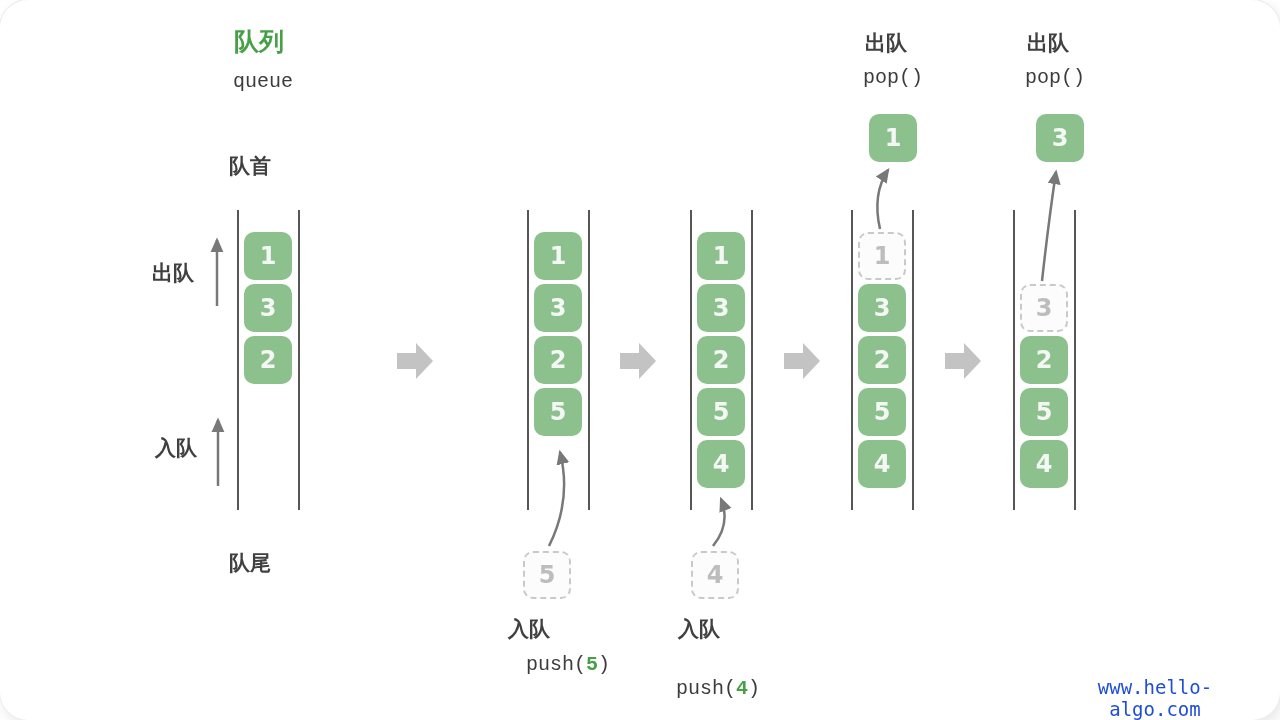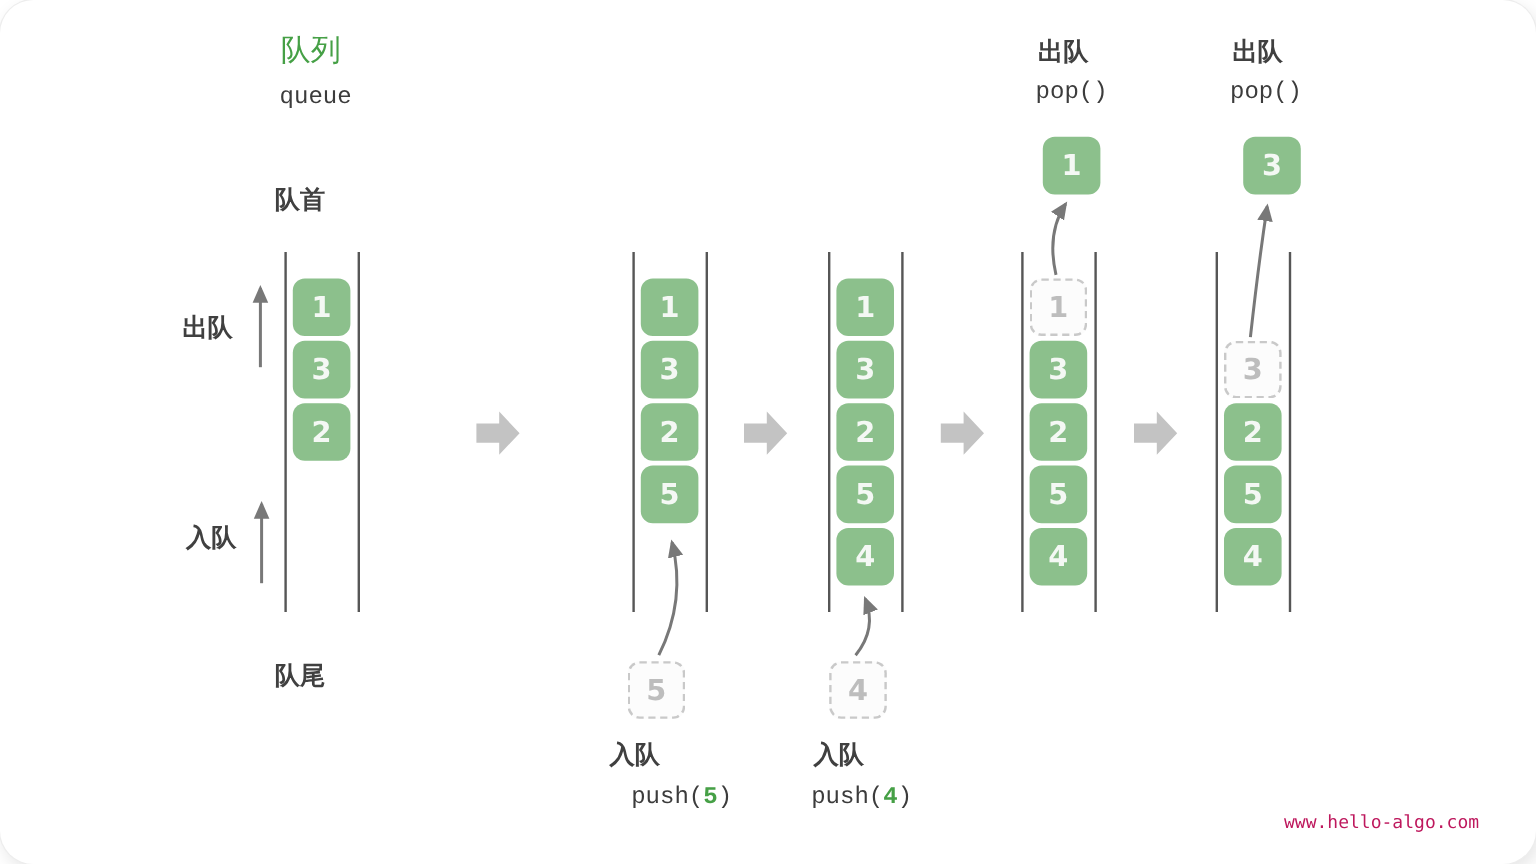--- a/index.html
+++ b/index.html
@@ -4,38 +4,38 @@
 <style>
   html,body { margin:0; padding:0; background:#ffffff; }
   .canvas {
     position:relative; width:1280px; height:720px; background:#ffffff;
     border-radius:28px; box-shadow:0 0 0 1px #ededed, 3px 5px 14px rgba(0,0,0,.10);
     overflow:hidden; font-family:"DejaVu Sans", sans-serif;
   }
   .abs { position:absolute; }
   .zh { color:#404040; font-weight:bold; font-size:21px; line-height:1.1; }
   .mono { font-family:Liberation Mono, monospace; font-size:20px; color:#3c3c3c; line-height:1.1; }
-  .title-zh { color:#46a046; font-weight:normal; font-size:25px; line-height:1.1; }
+  .title-zh { color:#46a046; font-weight:bold; font-size:25px; line-height:1.1; }
   .green { color:#46a046; font-weight:bold; }
   .col-lines {
     position:absolute; width:63px; height:300px; box-sizing:border-box;
     border-left:2px solid #565656; border-right:2px solid #565656;
   }
   .box {
     position:absolute; width:48px; height:48px; box-sizing:border-box;
     background:#8cc08c; border-radius:10px;
     display:flex; align-items:center; justify-content:center;
     color:#f4f8f4; font-size:24px; font-weight:bold;
   }
   .box.dashed {
     background:#fcfcfc; border:2px dashed #c9c9c9; color:#bdbdbd;
   }
   .watermark {
-    font-family:"DejaVu Sans Mono", monospace; font-size:15px; color:#be185d;
-    width:170px; text-align:left;
+    font-family:"DejaVu Sans Mono", monospace; font-size:19px; color:#1d4ed8;
+    width:170px; text-align:center;
   }
   svg.overlay { position:absolute; left:0; top:0; pointer-events:none; }
 </style>
 </head>
 <body>
 
 <div class="canvas">
 
   <div class="abs title-zh" style="left:234px;top:28px">队列</div>
   <div class="abs mono" style="left:233px;top:71px">queue</div>
@@ -78,21 +78,21 @@
   <div class="box dashed" style="left:1020px;top:284px">3</div>
   <div class="box" style="left:1020px;top:336px">2</div>
   <div class="box" style="left:1020px;top:388px">5</div>
   <div class="box" style="left:1020px;top:440px">4</div>
   <div class="box" style="left:1036px;top:114px">3</div>
 
   <div class="abs zh" style="left:508px;top:618px">入队</div>
   <div class="abs mono" style="left:526px;top:654px"><span>push(</span><span class="green">5</span><span>)</span></div>
 
   <div class="abs zh" style="left:678px;top:618px">入队</div>
-  <div class="abs mono" style="left:676px;top:654px"><span>push(</span><span class="green">4</span><span>)</span></div>
+  <div class="abs mono" style="left:676px;top:678px"><span>push(</span><span class="green">4</span><span>)</span></div>
 
   <div class="abs zh" style="left:865px;top:32px">出队</div>
   <div class="abs mono" style="left:863px;top:67px">pop()</div>
 
   <div class="abs zh" style="left:1027px;top:32px">出队</div>
   <div class="abs mono" style="left:1025px;top:67px">pop()</div>
 
   <div class="abs watermark" style="left:1070px;top:676px">www.hello-algo.com</div>
 
   <svg class="overlay" width="1280" height="720" viewBox="0 0 1280 720">

